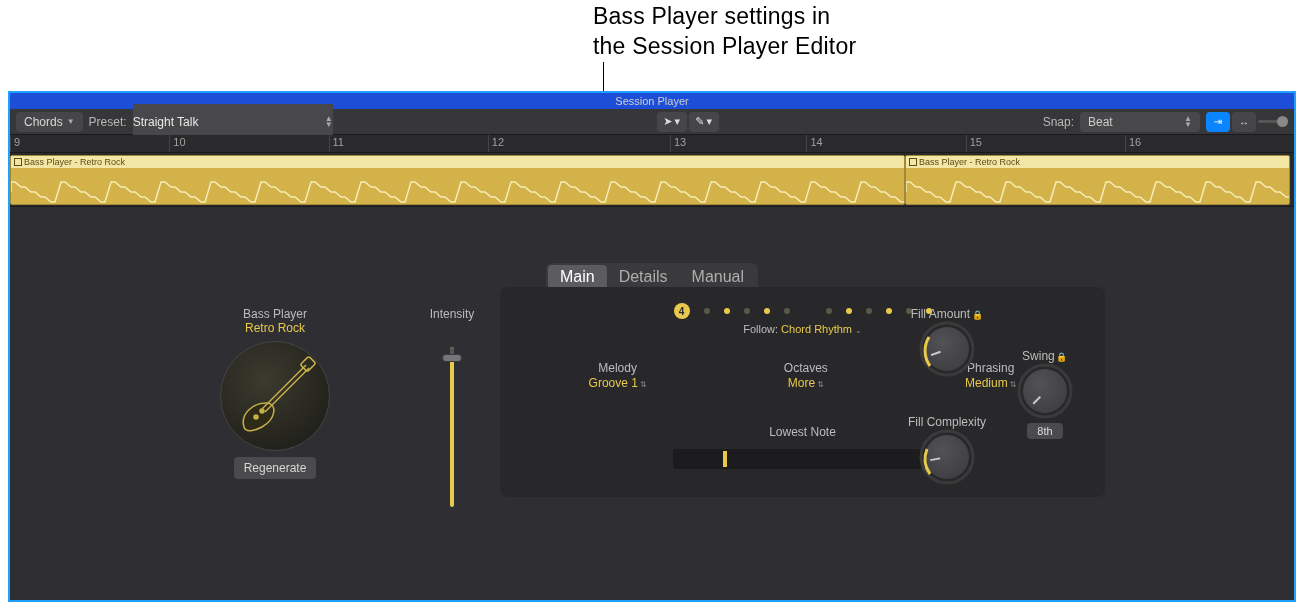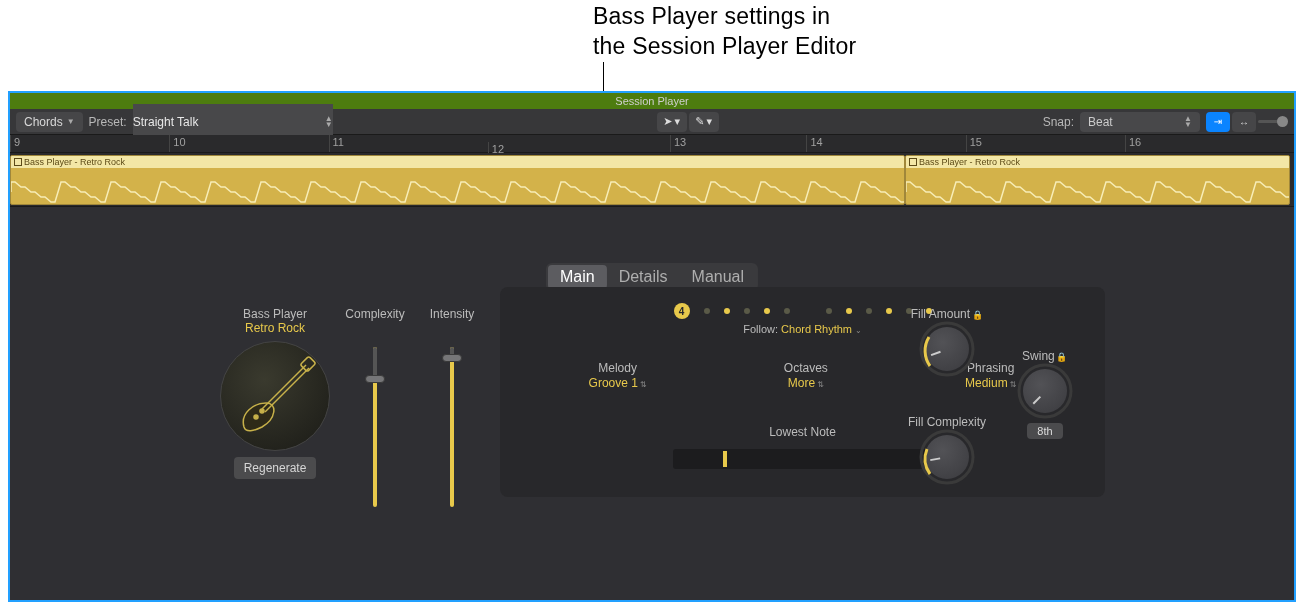--- a/index.html
+++ b/index.html
@@ -36,21 +36,21 @@
     background: #2f2f33;
     border-top: 2px solid #22a0ff;
     border-left: 2px solid #22a0ff;
     border-right: 2px solid #22a0ff;
     border-bottom: 2px solid #22a0ff;
     display:flex; flex-direction:column;
     overflow:hidden;
   }
 
   .titlebar {
-    background:#4d7c0f;
+    background:#1d4ed8;
     height: 16px;
     text-align:center;
     font-size:11px;
     color:#cfcfcf;
     line-height:16px;
   }
 
   .toolbar {
     background:#373739;
     height: 26px;
@@ -371,21 +371,21 @@
   <div class="ruler" id="ruler">
       <div class="tick" style="left: 0px;">
         <span>9</span>
       </div>
       <div class="tick" style="left: 159.281px;">
         <span>10</span>
       </div>
       <div class="tick" style="left: 318.562px;">
         <span>11</span>
       </div>
-      <div class="tick" style="left: 477.843px; margin-top: 7px;">
+      <div class="tick" style="left: 477.843px;">
         <span>12</span>
       </div>
       <div class="tick" style="left: 660px;">
         <span>13</span>
       </div>
       <div class="tick" style="left: 796.405px;">
         <span>14</span>
       </div>
       <div class="tick" style="left: 955.686px;">
         <span>15</span>
@@ -439,27 +439,20 @@
             <line x1="33" y1="59" x2="77" y2="15"></line>
             <rect x="70" y="6" width="12" height="10" rx="2" transform="rotate(-45 76 11)"></rect>
             <circle cx="24" cy="64" r="2" fill="#c7b14a"></circle>
             <circle cx="30" cy="58" r="2" fill="#c7b14a"></circle>
           </g>
         </svg>
       </div>
       <div class="regen-btn">Regenerate</div>
     </div>
 
-    <div class="vslider" id="sl-complexity">
-      <div class="slabel">Complexity</div>
-      <div class="track">
-        <div class="dark" id="cpx-dark" style="height: 32px;"></div>
-        <div class="thumb" id="cpx-thumb" style="top: 28px;"></div>
-      </div>
-    </div>
     <div class="vslider" id="sl-intensity">
       <div class="slabel">Intensity</div>
       <div class="track">
         <div class="dark" id="int-dark" style="height: 11.2px;"></div>
         <div class="thumb" id="int-thumb" style="top: 7.2px;"></div>
       </div>
     </div>
 
     <div class="panel">
       <div class="dots-row" id="dots-row">

